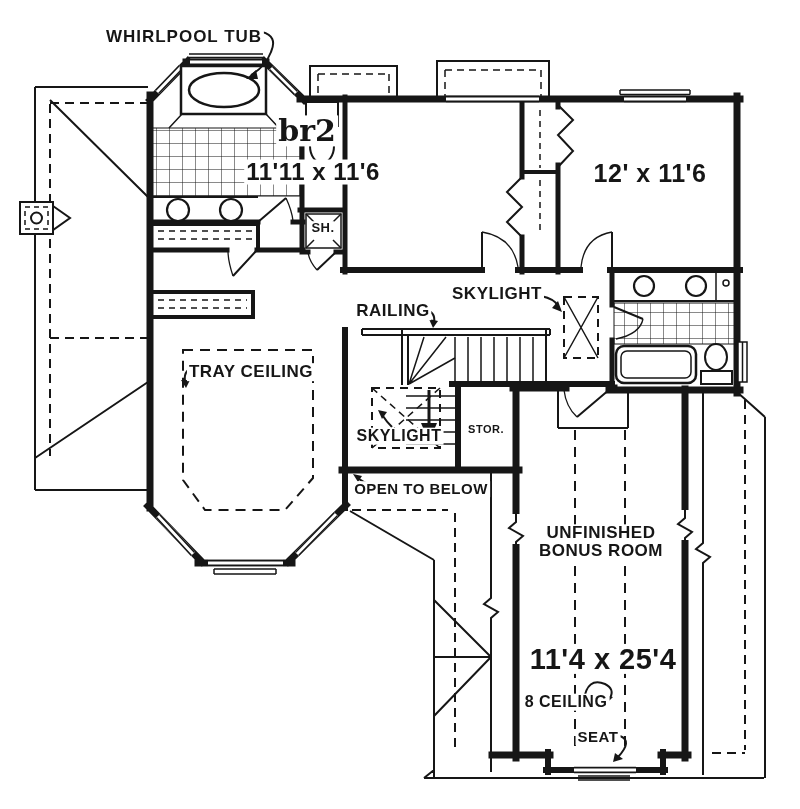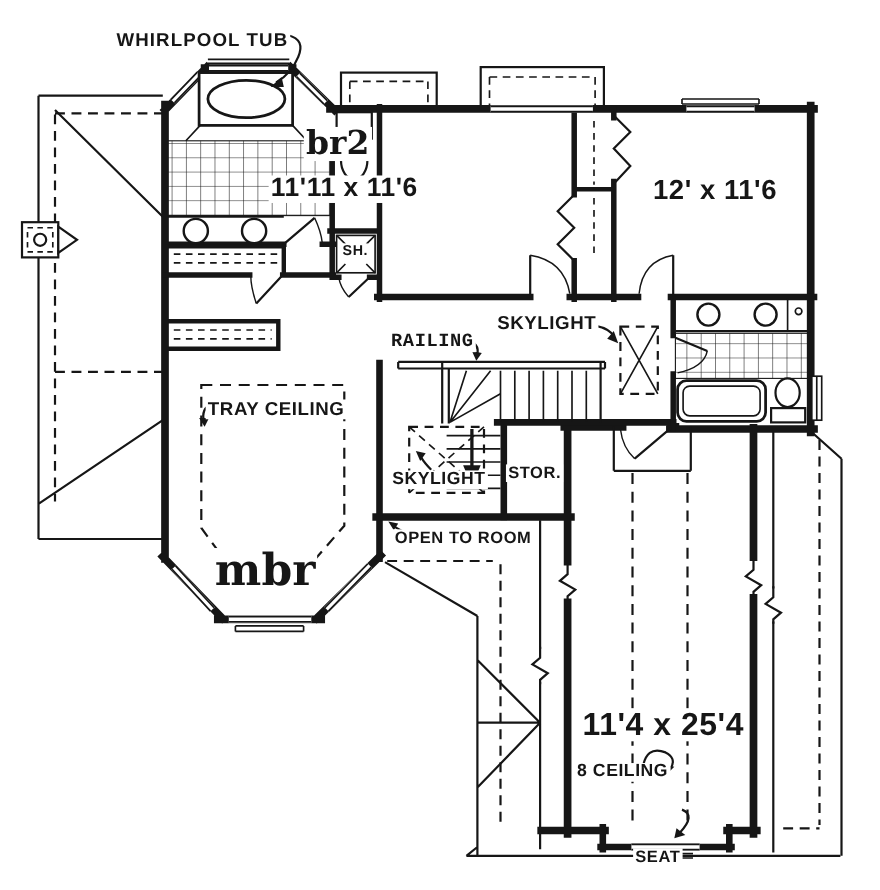--- a/index.html
+++ b/index.html
@@ -208,24 +208,25 @@
     <polygon points="606,704 604,695 613,697"></polygon>
     <polygon points="613,762 615,753 623,759"></polygon>
   </g>
 </svg>
 
 <div class="lbl" style="left:184px;top:37px;font-size:17px;letter-spacing:1px;">WHIRLPOOL TUB</div>
 <div class="lbl serif" style="left:307px;top:131px;font-size:30px;">br2</div>
 <div class="lbl" style="left:313px;top:172px;font-size:24px;">11'11 x 11'6</div>
 <div class="lbl" style="left:650px;top:173px;font-size:25px;">12' x 11'6</div>
 <div class="lbl" style="left:497px;top:294px;font-size:17px;">SKYLIGHT</div>
-<div class="lbl" style="left:393px;top:311px;font-size:17px;font-family:Liberation Mono, monospace;">RAILING</div>
+<div class="lbl" style="left:393px;top:311px;font-size:17px;">RAILING</div>
 <div class="lbl" style="left:323px;top:228px;font-size:13px;padding:0;">SH.</div>
 <div class="lbl" style="left:251px;top:372px;font-size:17px;">TRAY CEILING</div>
-<div class="lbl serif" style="left:241px;top:519px;font-size:40px;">mbr</div>
 <div class="lbl" style="left:399px;top:436px;font-size:16px;">SKYLIGHT</div>
-<div class="lbl" style="left:486px;top:430px;font-size:15px;">STOR.</div>
-<div class="lbl" style="left:421px;top:489px;font-size:15px;">OPEN TO ROOM</div>
+<div class="lbl" style="left:486px;top:430px;font-size:11px;">STOR.</div>
+<div class="lbl" style="left:421px;top:489px;font-size:15px;">OPEN TO BELOW</div>
+<div class="lbl two" style="left:601px;top:542px;font-size:17px;">UNFINISHED
+BONUS ROOM</div>
 <div class="lbl" style="left:603px;top:659px;font-size:29px;">11'4 x 25'4</div>
 <div class="lbl" style="left:566px;top:702px;font-size:16px;text-align:center;">8 CEILING</div>
-<div class="lbl" style="left:598px;top:737px;font-size:15px;margin-top:42px;">SEAT</div>
+<div class="lbl" style="left:598px;top:737px;font-size:15px;">SEAT</div>
 
 </div>
 
 </body></html>

